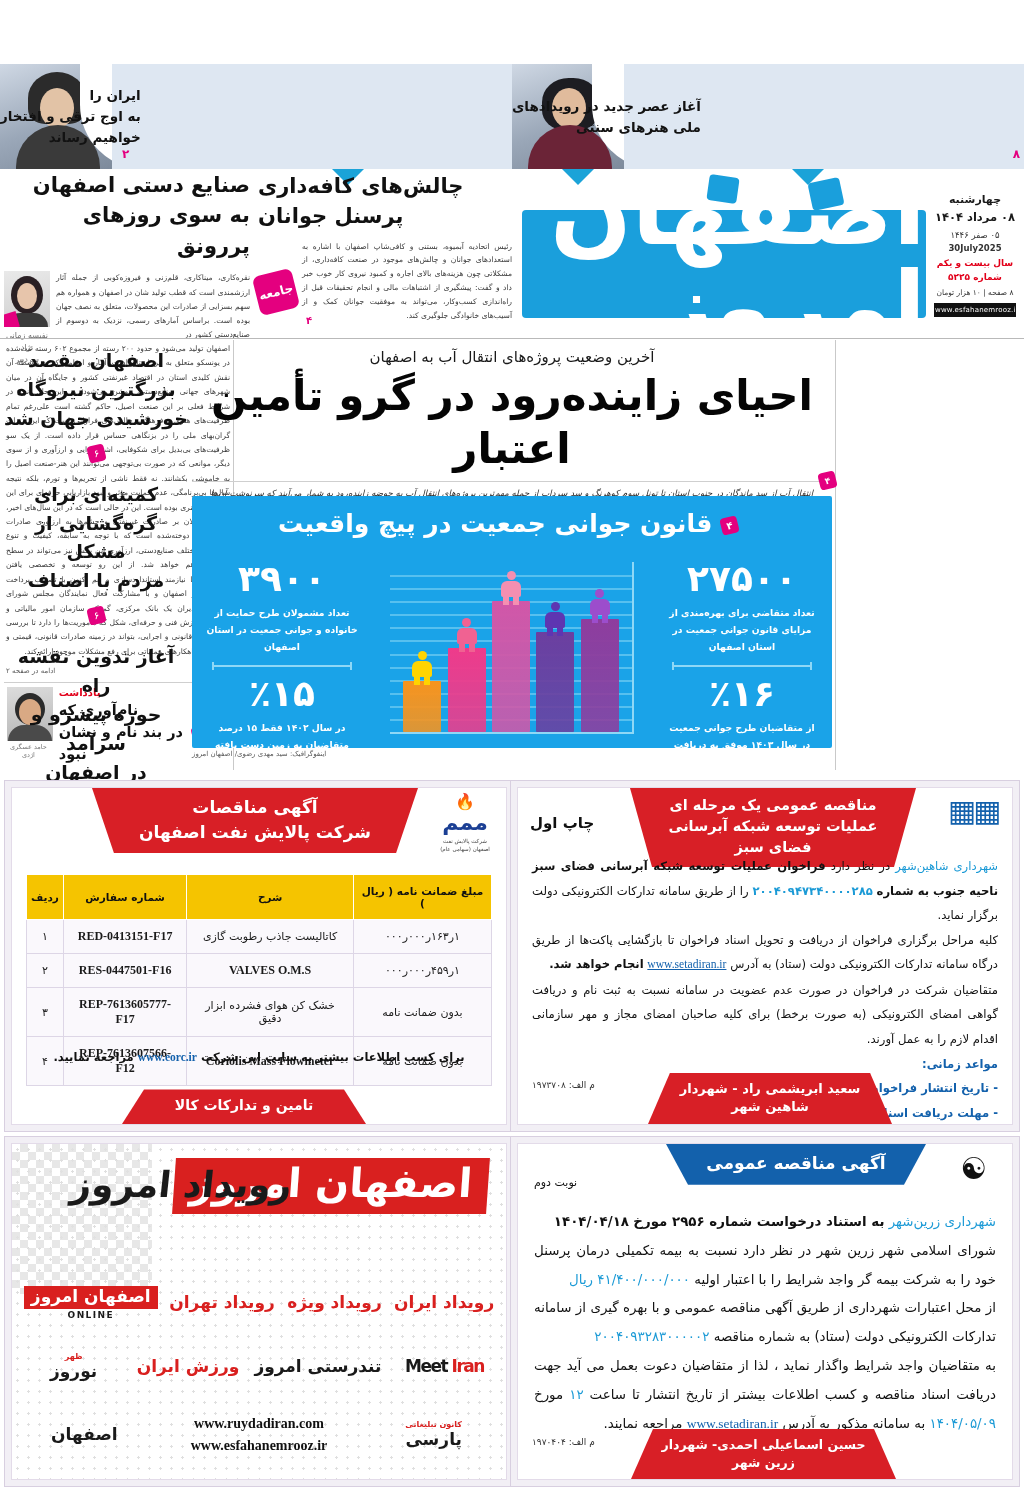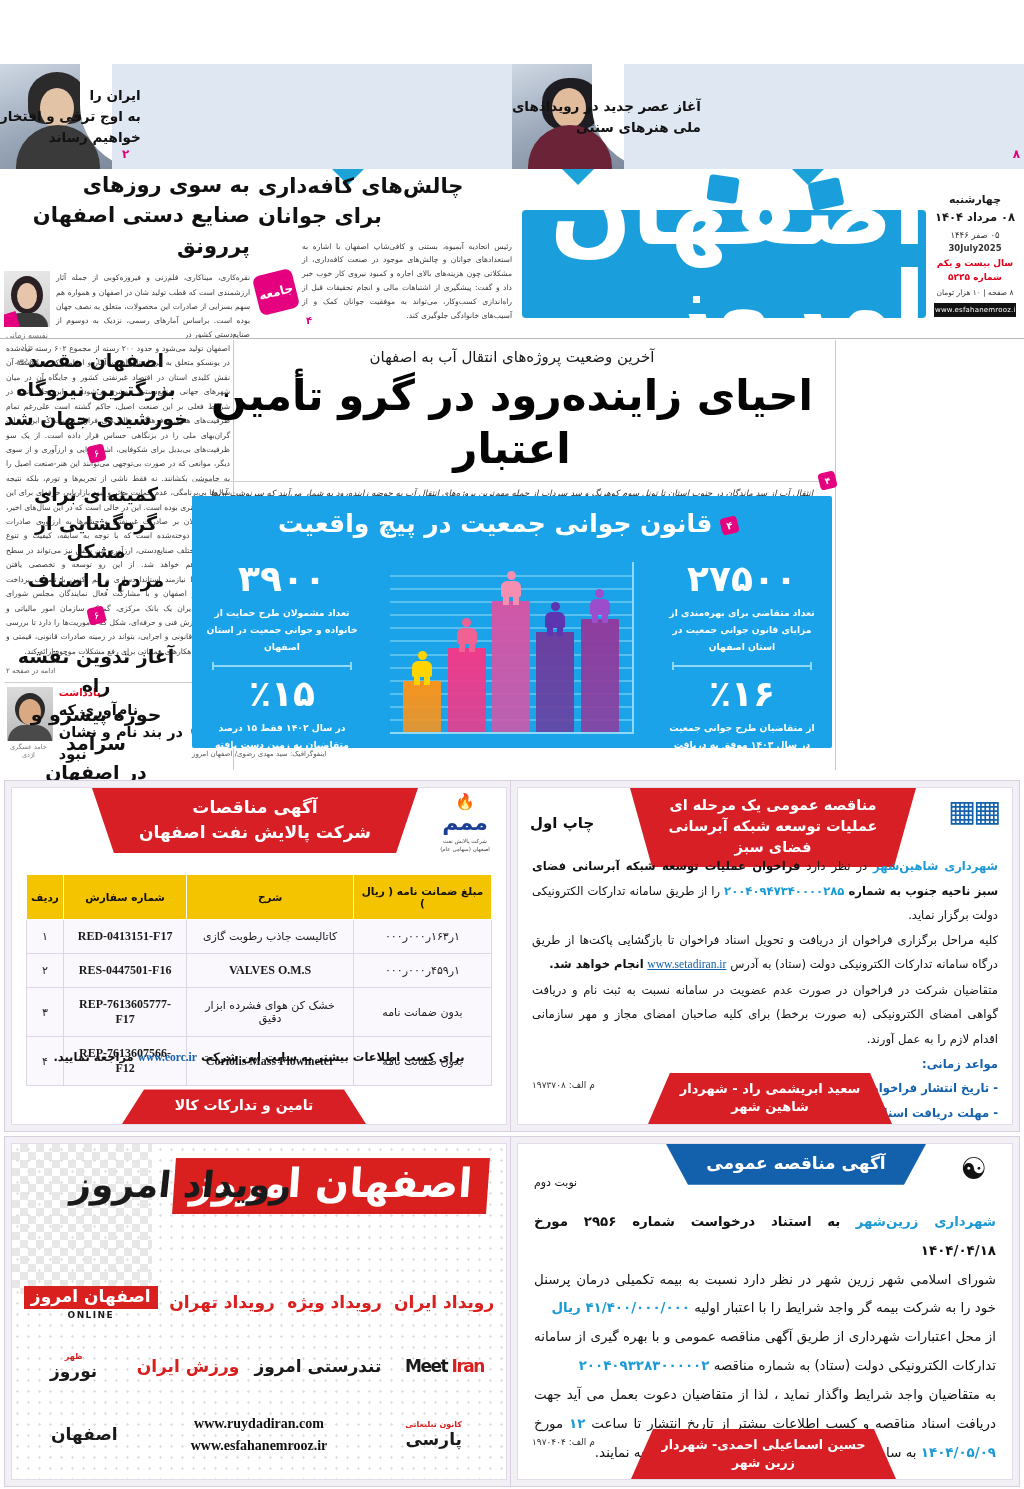--- a/index.html
+++ b/index.html
@@ -317,21 +317,21 @@
 
   
   .ne-logo { position:absolute; right: 8px; top: 8px; width: 62px; text-align:center; color:#1361ac;}
   .ne-logo .sq { font-size: 30px; line-height:1; letter-spacing:-3px; }
   .ne-ribbon { right: 96px; left: 112px; font-size: 14.5px; }
   .ne-stamp { position:absolute; left: 12px; top: 26px; font-size: 15px; font-weight:bold; color:#111; }
   .ne-body { position:absolute; right: 14px; left: 14px; top: 66px; font-size: 11.6px;
      line-height: 2.12; color:#111; text-align: justify; }
   .ne-body b { font-weight:bold; }
   .hl-blue { color:#1361ac; font-weight:bold; }
-  .hl-cyan { color:#1b9ad6; font-weight:bold; }
+  .hl-cyan { color:#1b9ad6; font-weight:normal; }
   .url-ltr { direction:ltr; display:inline-block; font-family:"Liberation Serif","DejaVu Serif",serif; color:#1361ac; }
   .ne-code { position:absolute; left: 14px; bottom: 34px; font-size: 9px; color:#333; }
   .ne-ribbon-b { right: 120px; left: 130px; font-size: 13px; }
 
   
   .se-logo { position:absolute; right: 10px; top: 10px; width: 56px; text-align:center; }
   .se-logo .em { font-size: 30px; color:#111; line-height:1; }
   .se-ribbon { right: 86px; left: 148px; font-size: 17px; }
   .se-stamp { position:absolute; left: 16px; top: 32px; font-size: 11px; color:#111; }
   .se-body { position:absolute; right: 16px; left: 16px; top: 64px; font-size: 13.4px;
@@ -441,31 +441,31 @@
       <div class="logo-dot logo-d1"></div>
       <div class="logo-dot logo-d2"></div>
       <div class="logo-bar">
         <div class="logo-word">اصفهان امروز</div>
       </div>
     </div>
 
     <div class="teaser-box">
       <div class="tb-title">
         <div>چالش‌های کافه‌داری</div>
-        <div>برای جوانان</div>
+        <div>پرسنل جوانان</div>
       </div>
       <div class="tb-body">رئیس اتحادیه آبمیوه، بستنی و کافی‌شاپ اصفهان با اشاره به استعدادهای جوانان و چالش‌های موجود در صنعت کافه‌داری، از مشکلاتی چون هزینه‌های بالای اجاره و کمبود نیروی کار خوب خبر داد و گفت: پیشگیری از اشتباهات مالی و انجام تحقیقات قبل از راه‌اندازی کسب‌وکار، می‌تواند به موفقیت جوانان کمک و از آسیب‌های خانوادگی جلوگیری کند.</div>
       <div class="tb-badge">جامعه</div>
       <div class="tb-num">۴</div>
     </div>
 
     <div class="head-right">
       <div class="hr-title">
+        <div>صنایع دستی اصفهان</div>
         <div>به سوی روزهای</div>
-        <div>صنایع دستی اصفهان</div>
         <div>پررونق</div>
       </div>
       <div class="hr-byline">
         <div>
           <div class="hr-avatar">
             <div class="ah"></div>
               <div class="af"></div>
               <div class="ab"></div>
             <div class="hr-avatar-tag"></div>
           </div>

